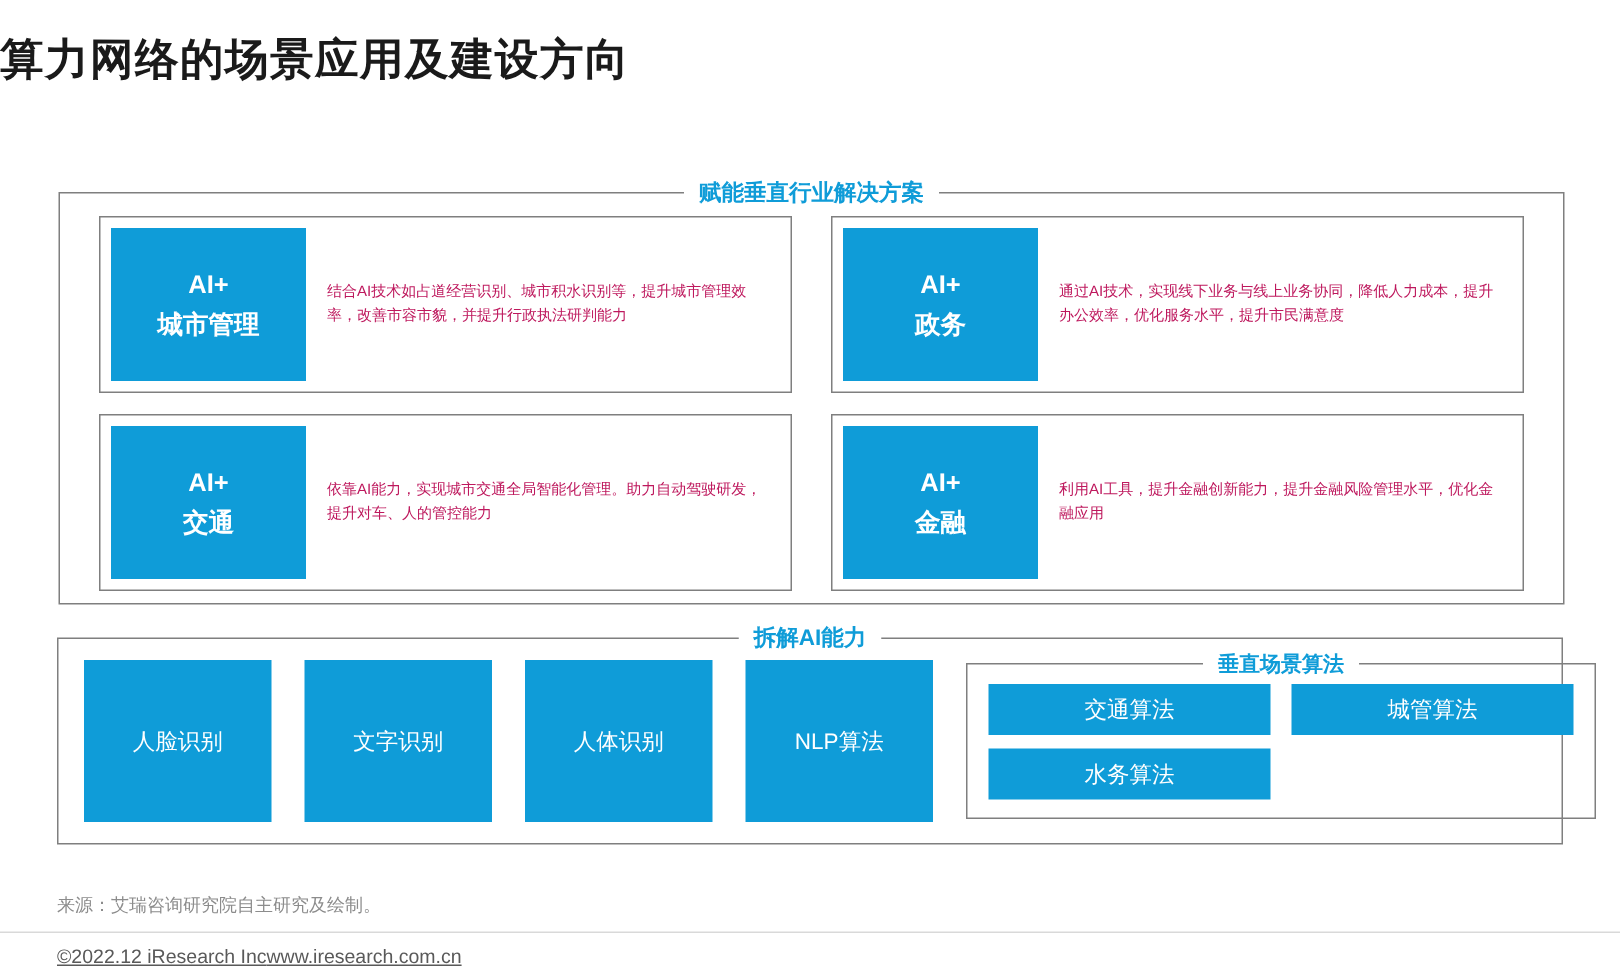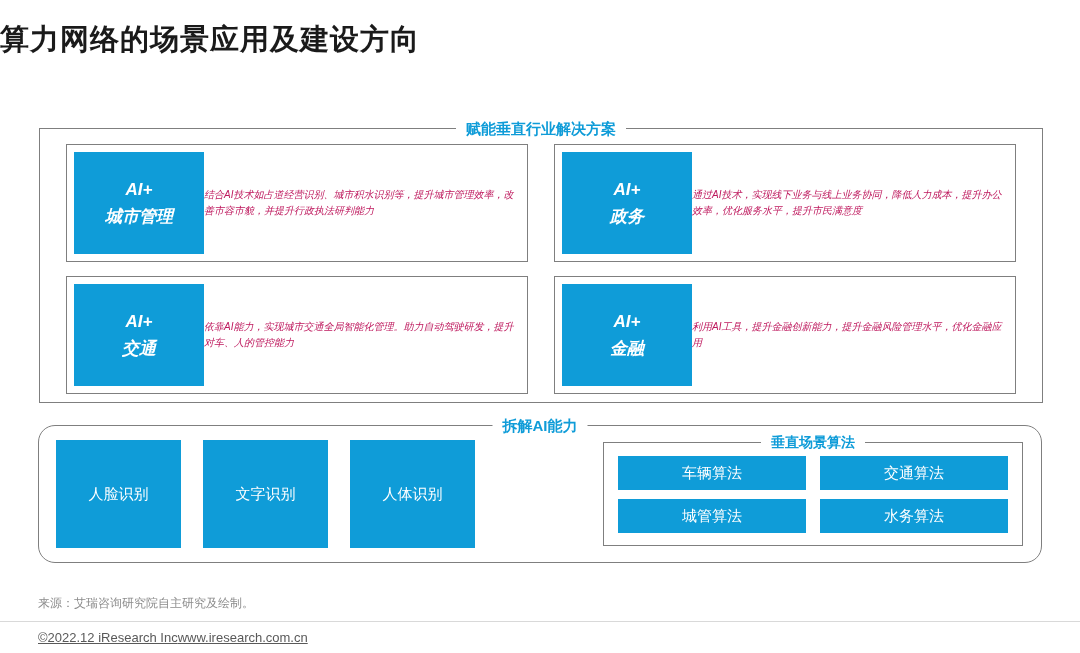--- a/index.html
+++ b/index.html
@@ -48,22 +48,22 @@
     left: 26px; right: 26px; top: 15px; bottom: 8px;
     display: grid;
     grid-template-columns: 1fr 1fr;
     grid-template-rows: 1fr 1fr;
     gap: 14px 26px;
   }
   .card {
     border: 1px solid var(--border);
     display: flex;
     align-items: center;
+    gap: 14px;
     padding: 7px;
-    font-style: italic;
   }
   .tag {
     flex: none;
     width: 130px;
     align-self: stretch;
     background: var(--blue);
     color: #ffffff;
     font-weight: 700;
     font-size: 17px;
     line-height: 1.6;
@@ -75,21 +75,21 @@
   }
   .desc {
     flex: 1;
     font-size: 10px;
     line-height: 1.6;
     color: #be185d;
     padding-right: 6px;
   }
 
   
-  .sec2 { left: 38px; top: 425px; width: 1004px; height: 138px; border-radius: 17px; }
+  .sec2 { left: 38px; top: 425px; width: 1004px; height: 138px; }
   .sec2-inner {
     position: absolute;
     left: 17px; right: 18px; top: 0; bottom: 0;
     display: flex;
     align-items: center;
     gap: 22px;
   }
   .cap {
     flex: none;
     width: 125px;
@@ -192,24 +192,24 @@
   </div>
 </div>
 
 <div class="framed sec2">
   <div class="box-label">拆解AI能力</div>
   <div class="sec2-inner">
 
     <div class="cap">人脸识别</div>
     <div class="cap">文字识别</div>
     <div class="cap">人体识别</div>
+    <div class="cap">NLP算法</div>
 
     <div class="sub-box">
       <div class="box-label">垂直场景算法</div>
-      <div class="algo">车辆算法</div>
       <div class="algo">交通算法</div>
       <div class="algo">城管算法</div>
       <div class="algo">水务算法</div>
     </div>
 
   </div>
 </div>
 
 <div class="source-note">来源：艾瑞咨询研究院自主研究及绘制。</div>
 <div class="footer-divider"></div>

